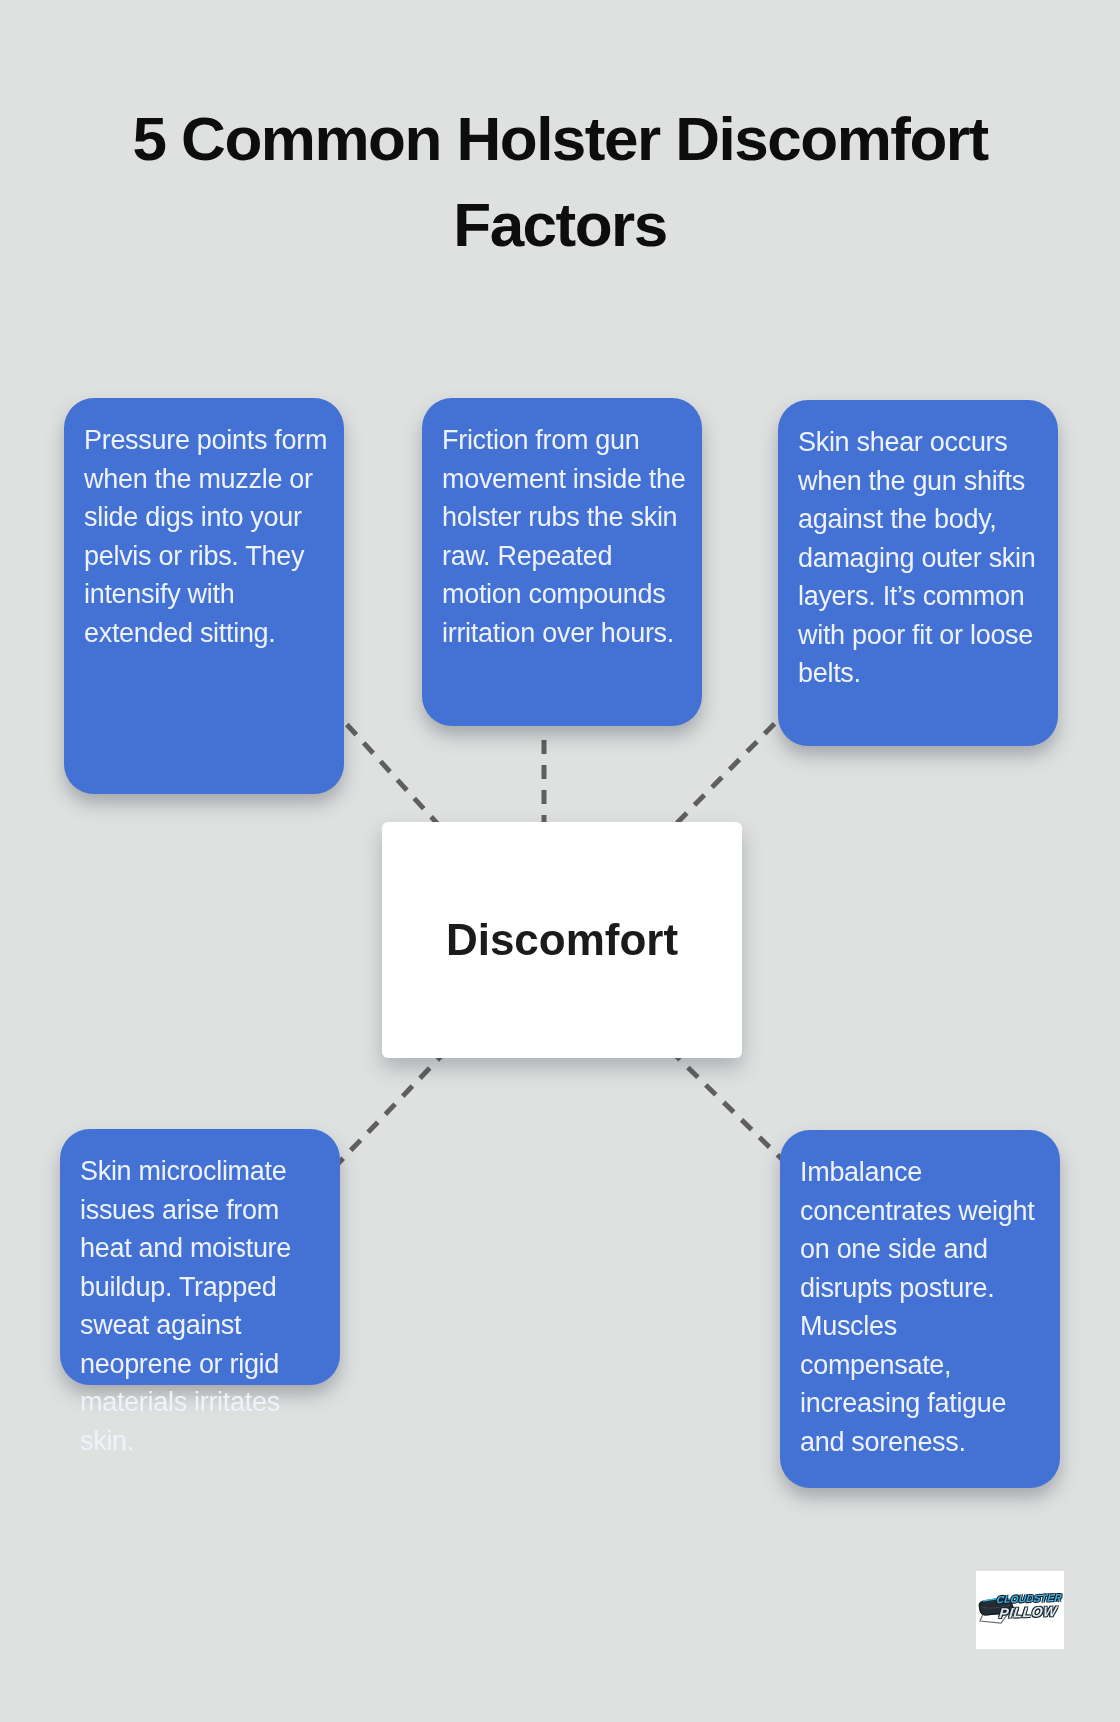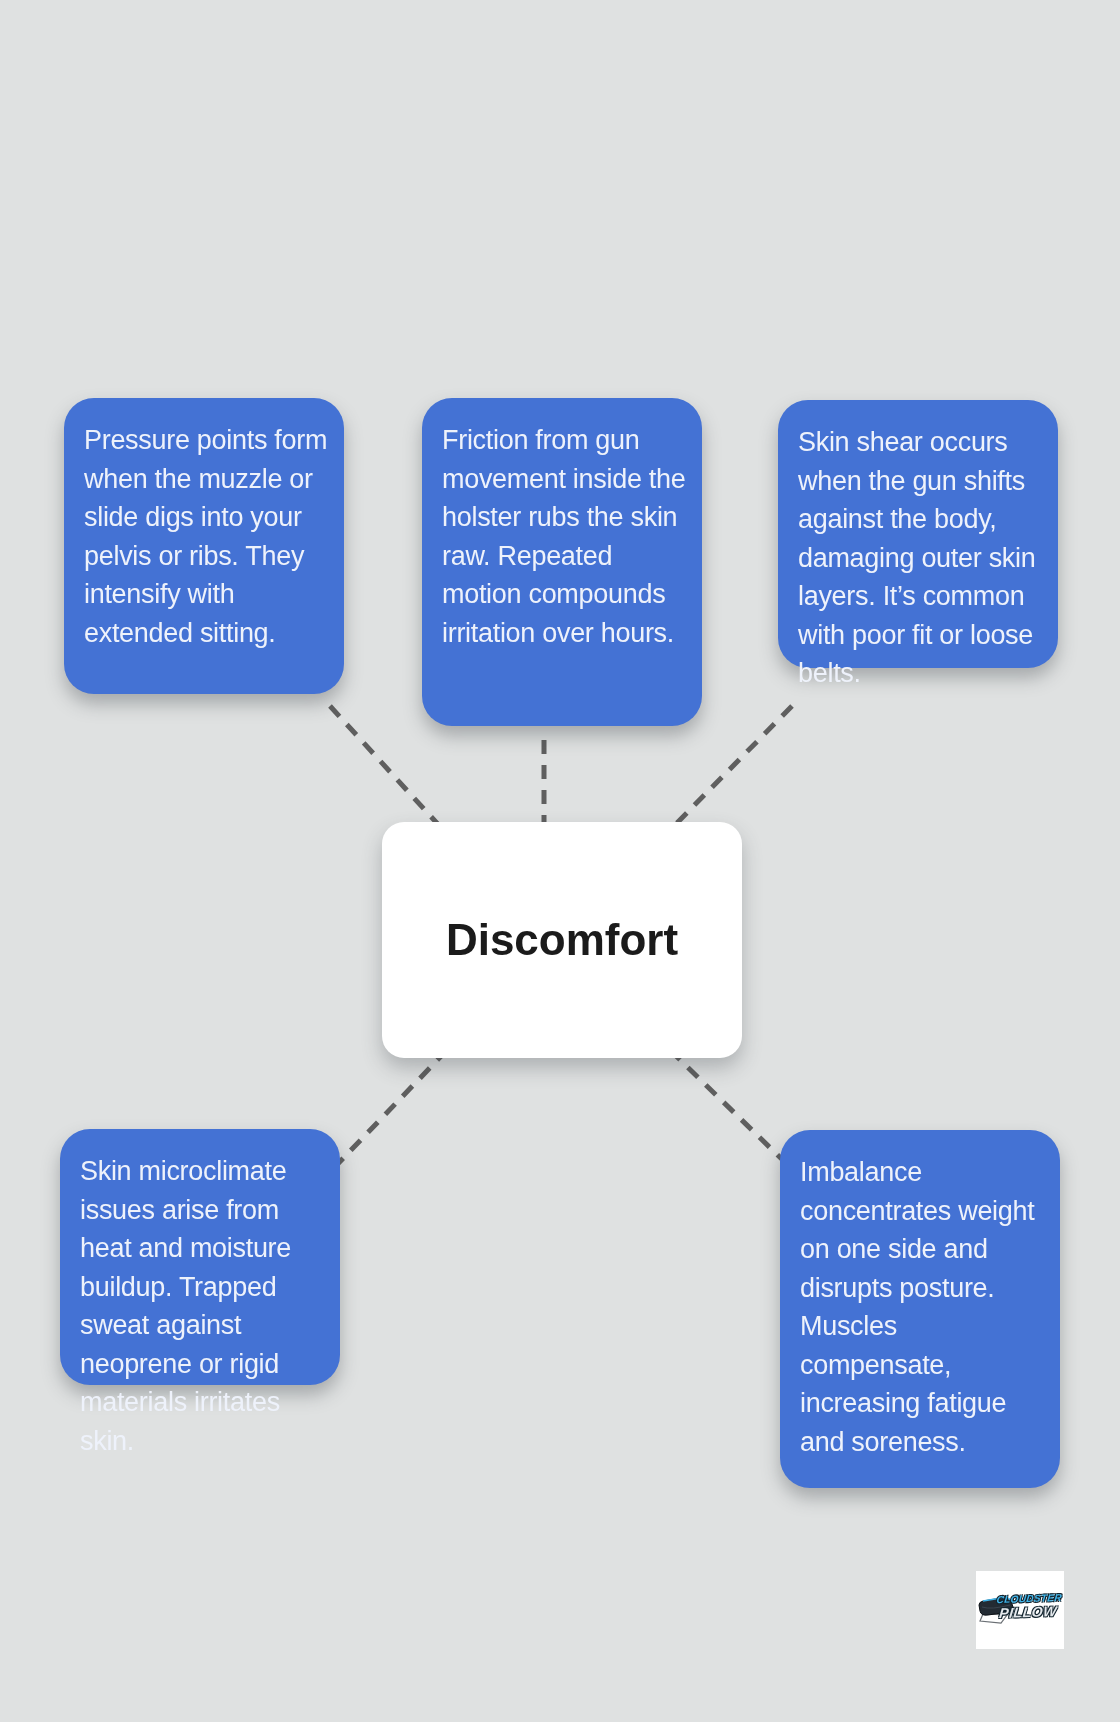--- a/index.html
+++ b/index.html
@@ -48,32 +48,32 @@
     box-shadow:0 10px 18px rgba(60,65,72,0.35);
   }
   .card-text{
     margin:0;
     padding:23px 16px 0 20px;
     font-size:27px;
     letter-spacing:-0.3px;
     line-height:38.5px;
     color:#eef2fb;
   }
-  .card-1{left:64px;  top:398px; height:296px;}
+  .card-1{left:64px;  top:398px; height:396px;}
   .card-2{left:422px; top:398px; height:328px;}
-  .card-3{left:778px; top:400px; height:268px;}
+  .card-3{left:778px; top:400px; height:346px;}
   .card-4{left:60px;  top:1129px; height:256px;}
   .card-5{left:780px; top:1130px; height:358px;}
   
   .center-node{
     position:absolute;
     left:382px; top:822px;
     width:360px; height:236px;
     background:#ffffff;
-    border-radius:22px;
+    border-radius:6px;
     box-shadow:0 10px 20px rgba(60,65,72,0.30);
     display:flex;
     flex-direction:column;
     align-items:center;
     justify-content:center;
     text-align:center;
   }
   .center-node span{
     font-size:44px;
     font-weight:700;
@@ -118,20 +118,21 @@
     color:#e4e8ec;
     letter-spacing:0.5px;
     text-shadow:-1px -1px 0 #12242e,1px -1px 0 #12242e,-1px 1px 0 #12242e,1px 1px 0 #12242e;
   }
 </style>
 </head>
 <body>
 
 <div class="canvas">
 
+  <h1 class="title"><span>5 Common Holster Discomfort</span><br><span>Factors</span></h1>
 
   <svg class="connectors" viewBox="0 0 1120 1722">
     <line x1="330" y1="706" x2="445" y2="832"></line>
     <line x1="544" y1="740" x2="544" y2="830"></line>
     <line x1="792" y1="706" x2="668" y2="832"></line>
     <line x1="447" y1="1050" x2="330" y2="1172"></line>
     <line x1="670" y1="1050" x2="795" y2="1172"></line>
   </svg>
 
   <div class="card card-1">

